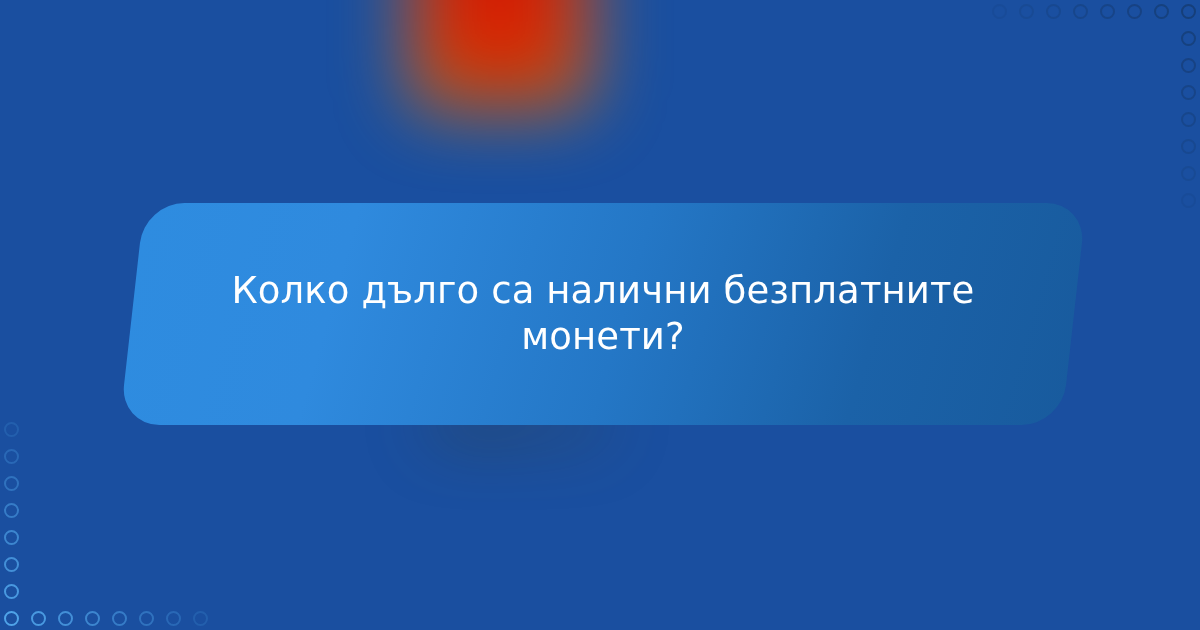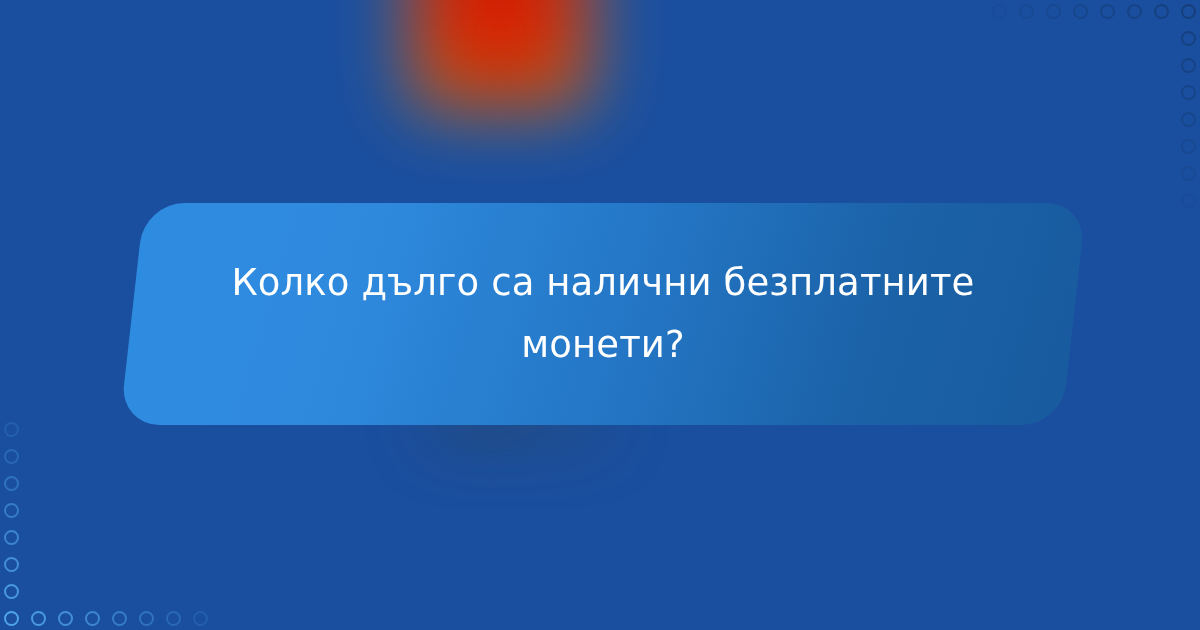--- a/index.html
+++ b/index.html
@@ -123,21 +123,21 @@
     pointer-events: auto;
   }
   .card-text p {
     margin: 0;
     width: 100%;
     text-align: center;
     color: #ffffff;
     font-family: "DejaVu Sans", sans-serif;
     font-size: 37px;
     font-weight: 400;
-    line-height: 62px;
+    line-height: 46px;
     letter-spacing: 0.1px;
   }
 </style>
 </head>
 <body>
 
 <div id="stage">
 
   <div class="bg-layer">
     <div class="bg-base"></div>

